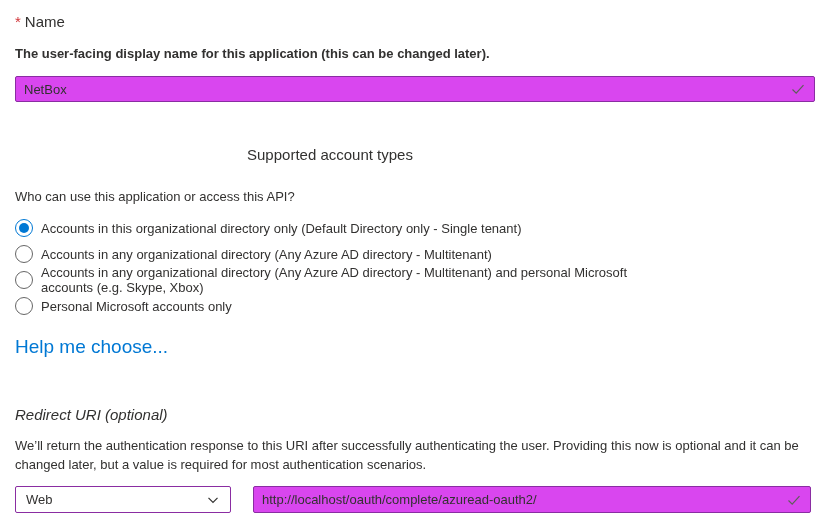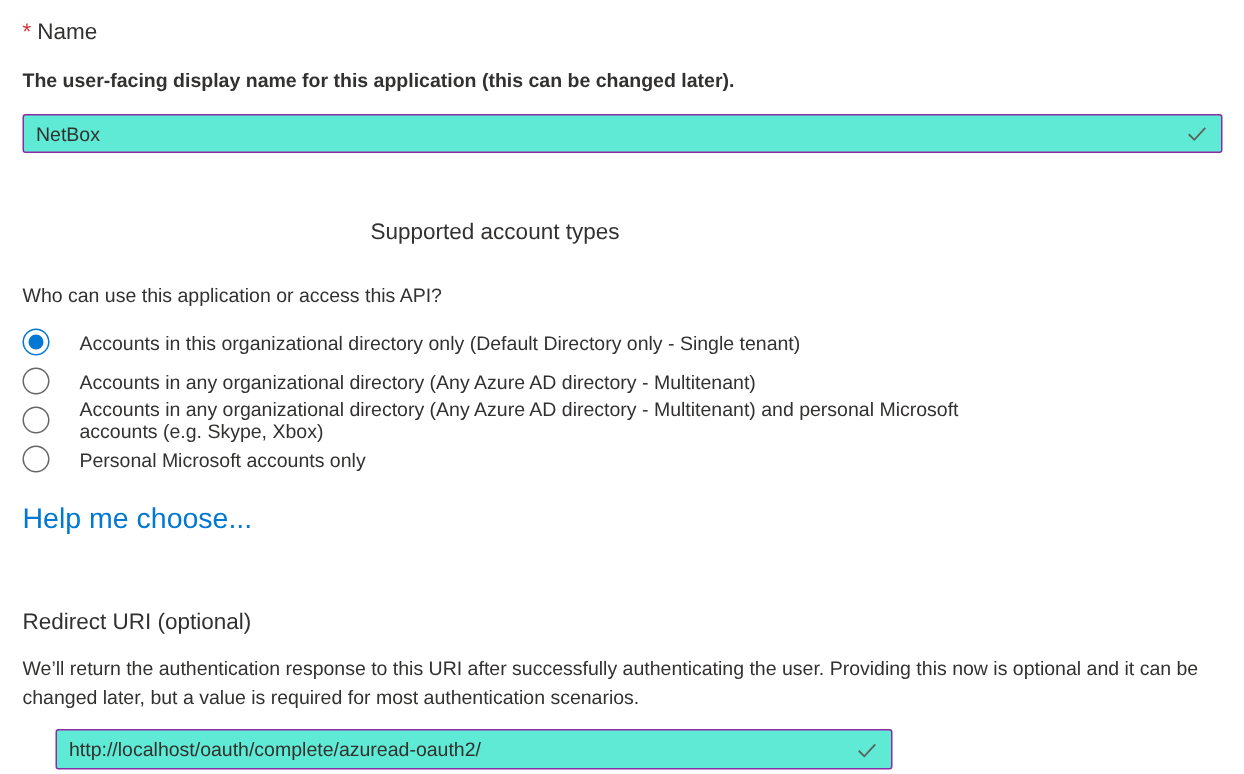--- a/index.html
+++ b/index.html
@@ -19,40 +19,40 @@
 
   .section-title{font-size:15px;line-height:20px;color:var(--heading-text);font-weight:400;}
   .required-marker{color:var(--required-red);margin-right:4px;}
   .desc{font-size:13px;line-height:19px;color:var(--body-text);}
 
   .name-desc{margin-top:12px;font-weight:bold;}
   .input-wrap{position:relative;margin-top:13px;width:800px;}
   .text-input{
     width:100%;height:26px;border:1.5px solid var(--dirty-purple);border-radius:2px;
     padding:0 30px 0 8px;font-size:13px;color:var(--body-text);
-    font-family:"Liberation Sans","DejaVu Sans",sans-serif;outline:none;background:#5eead4;
+    font-family:"Liberation Sans","DejaVu Sans",sans-serif;outline:none;background:#d946ef;
   }
   .check-icon{position:absolute;right:9px;top:50%;transform:translateY(-50%);display:flex;}
 
   .account-title{margin-top:43px;text-align:center;}
   .question{margin-top:22px;}
   .radio-group{margin-top:9px;}
   .radio-row{display:flex;align-items:center;height:26px;cursor:pointer;}
   .radio{
     width:18px;height:18px;border:1px solid var(--radio-unselected-border);border-radius:50%;
     flex:0 0 18px;display:flex;align-items:center;justify-content:center;background:#fff;
   }
   .radio .dot{display:none;}
   .radio-row.selected .radio{border:1.5px solid var(--radio-blue);}
   .radio-row.selected .radio .dot{display:block;width:10px;height:10px;border-radius:50%;background:var(--radio-blue);}
-  .radio-label{margin-left:20px;font-size:13px;color:var(--body-text);}
+  .radio-label{margin-left:8px;font-size:13px;color:var(--body-text);}
 
   .help-link{margin-top:17px;font-size:19px;color:var(--link-blue);cursor:pointer;display:inline-block;}
 
-  .redirect-title{margin-top:47px;}
+  .redirect-title{margin-top:47px;font-style:italic;}
   .redirect-desc{margin-top:11px;width:800px;}
 
   .controls-row{margin-top:12px;display:flex;align-items:center;width:800px;}
   .select-box{
     width:216px;height:27px;border:1.5px solid var(--dirty-purple);border-radius:2px;
     display:flex;align-items:center;justify-content:space-between;
     padding:0 10px;font-size:13px;color:var(--body-text);cursor:pointer;background:#fff;
   }
   .uri-wrap{position:relative;margin-left:22px;width:558px;}
   .uri-wrap .text-input{height:27px;}
@@ -103,20 +103,28 @@
     </div>
   </div>
 
   <a class="help-link">Help me choose...</a>
 
   <div class="section-title redirect-title">Redirect URI (optional)</div>
 
   <div class="desc redirect-desc">We’ll return the authentication response to this URI after successfully authenticating the user. Providing this now is optional and it can be changed later, but a value is required for most authentication scenarios.</div>
 
   <div class="controls-row">
+    <div class="select-box">
+      <span>Web</span>
+      <span>
+        <svg width="14" height="14" viewBox="0 0 14 14">
+            <path d="M2.5 4.8 L7 9.4 L11.5 4.8" stroke="#323130" stroke-width="1.2" fill="none"></path>
+          </svg>
+      </span>
+    </div>
     <div class="uri-wrap">
       <input class="text-input" type="text" value="http://localhost/oauth/complete/azuread-oauth2/" style="">
       <span class="check-icon">
         <svg width="16" height="16" viewBox="0 0 16 16">
             <path d="M2.5 8.5 L6.2 12.2 L13.5 4.2" stroke="#5f5e5b" stroke-width="1.2" fill="none"></path>
           </svg>
       </span>
     </div>
   </div>
 

